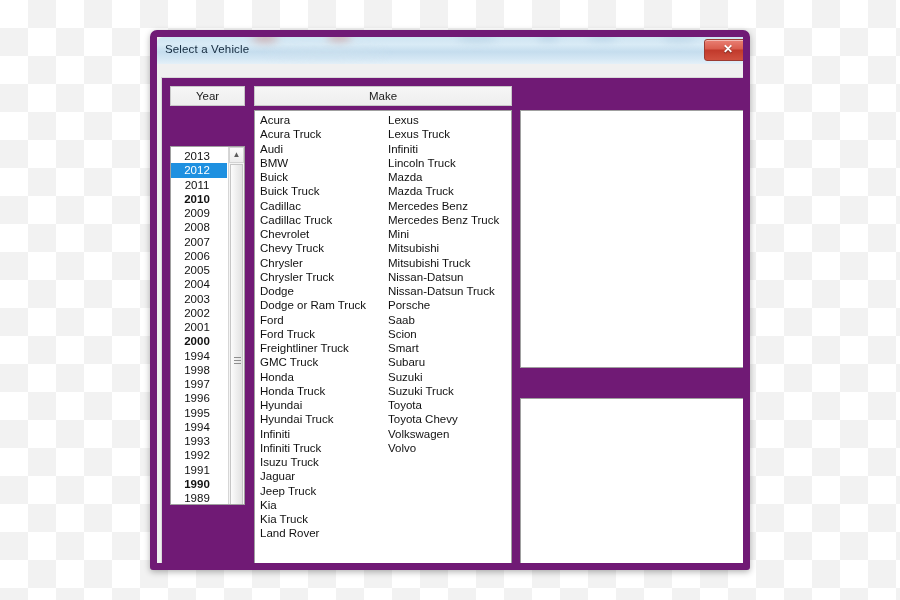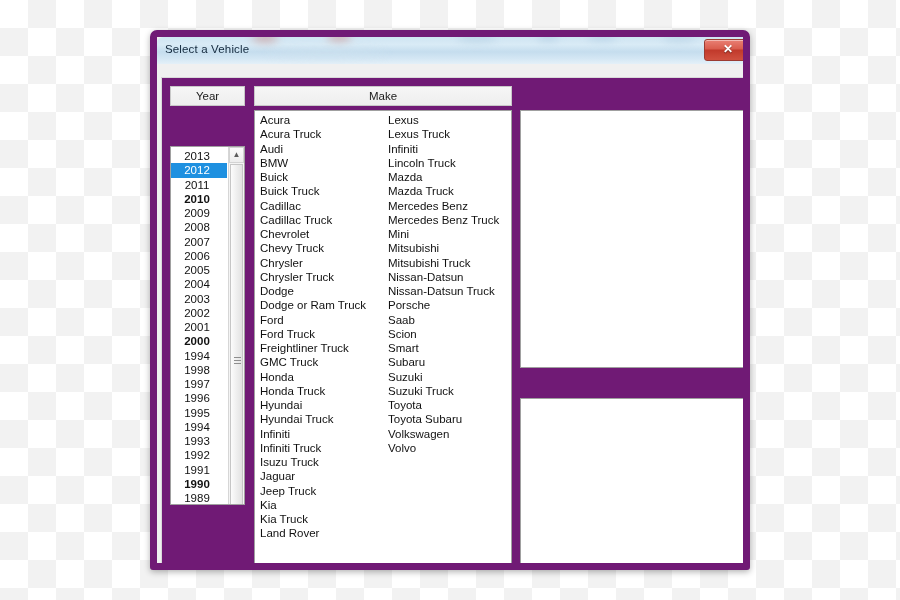--- a/index.html
+++ b/index.html
@@ -334,21 +334,21 @@
           <div class="list-item">Nissan-Datsun</div>
           <div class="list-item">Nissan-Datsun Truck</div>
           <div class="list-item">Porsche</div>
           <div class="list-item">Saab</div>
           <div class="list-item">Scion</div>
           <div class="list-item">Smart</div>
           <div class="list-item">Subaru</div>
           <div class="list-item">Suzuki</div>
           <div class="list-item">Suzuki Truck</div>
           <div class="list-item">Toyota</div>
-          <div class="list-item">Toyota Subaru</div>
+          <div class="list-item">Toyota Chevy</div>
           <div class="list-item">Volkswagen</div>
           <div class="list-item">Volvo</div>
         </div>
     </div>
 
     <div class="listbox" style="left:358px; top:32px; width:226px; height:258px;">
       <div class="listcol" id="model-col" style="left:0; width:224px;"></div>
     </div>
 
     <div class="listbox" style="left:358px; top:320px; width:226px; height:167px;">

